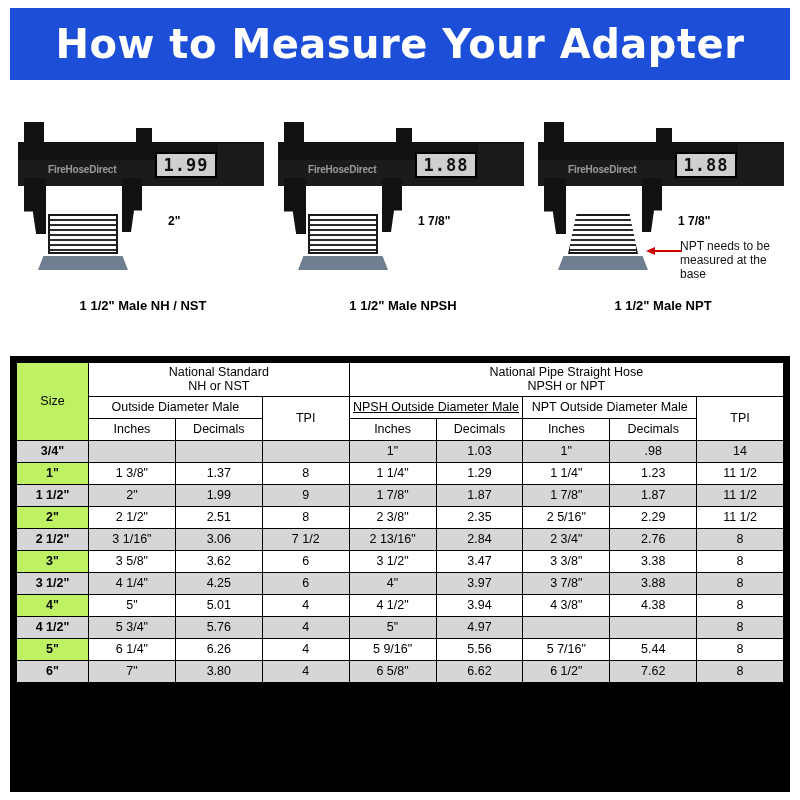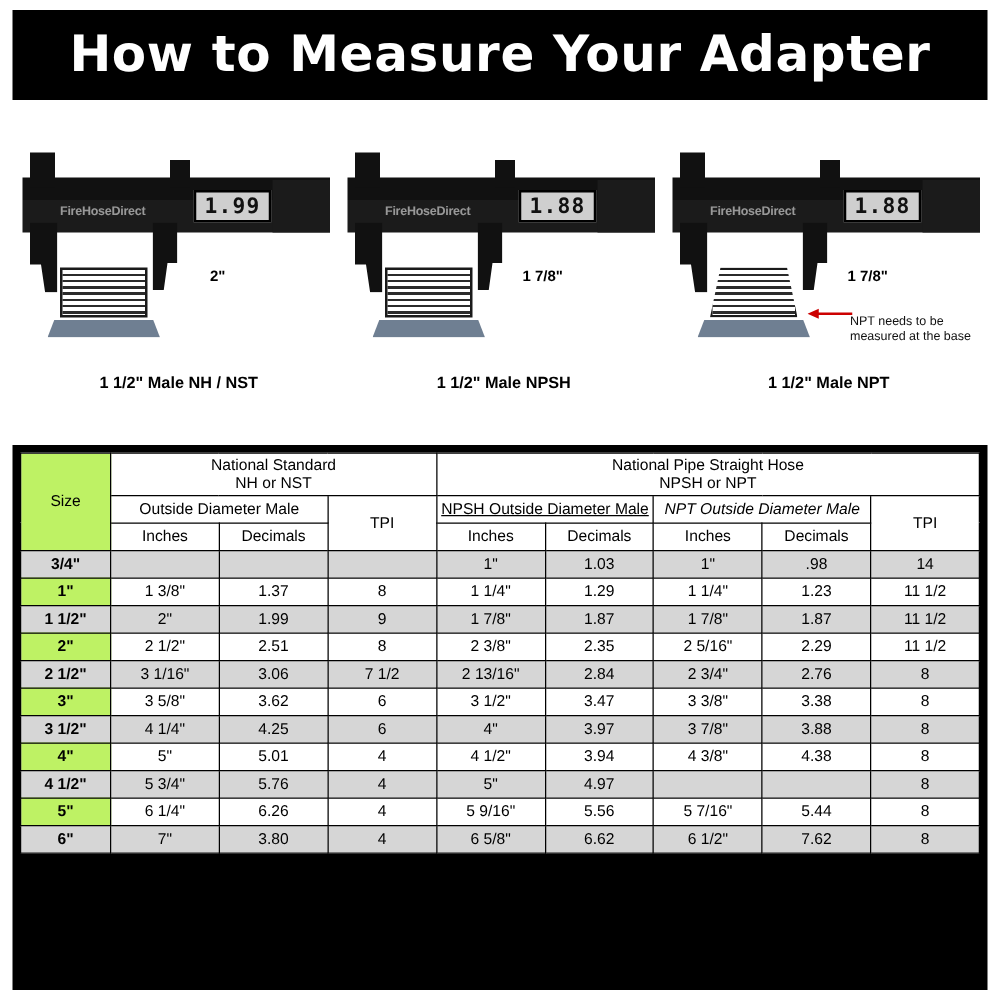--- a/index.html
+++ b/index.html
@@ -19,21 +19,21 @@
     overflow: hidden;
   }
 
   
   .title-banner {
     position: absolute;
     left: 10px;
     top: 8px;
     width: 780px;
     height: 72px;
-    background: #000000;
+    background: #1d4ed8;
     display: flex;
     align-items: center;
     justify-content: center;
   }
   .title-banner .title-text {
     color: #ffffff;
     font-size: 40px;
     font-weight: bold;
     letter-spacing: 0.5px;
     font-family: "DejaVu Sans", sans-serif;
@@ -190,23 +190,23 @@
     top: 176px;
     width: 250px;
     text-align: center;
     font-size: 13px;
     font-weight: bold;
     color: #000;
   }
   .npt-note {
     position: absolute;
     left: 142px;
-    top: 130px;
+    top: 118px;
     width: 112px;
-    font-size: 10px;
+    font-size: 12px;
     color: #111;
     line-height: 1.15;
   }
   .npt-arrow {
     position: absolute;
     left: 108px;
     top: 124px;
     width: 36px;
     height: 10px;
   }
@@ -402,21 +402,21 @@
             National Standard<br>NH or NST
           </th>
           <th colspan="5" class="grp-head">
             National Pipe Straight Hose<br>NPSH or NPT
           </th>
         </tr>
         <tr>
           <th colspan="2" style="width:176px;">Outside Diameter Male</th>
           <th rowspan="2" style="width:56px;">TPI</th>
           <th colspan="2" style="width:198px;text-decoration:underline;">NPSH Outside Diameter Male</th>
-          <th colspan="2" style="width:198px;font-style:italic;">NPT Outside Diameter Male</th>
+          <th colspan="2" style="width:198px;">NPT Outside Diameter Male</th>
           <th rowspan="2" style="width:64px;">TPI</th>
         </tr>
         <tr>
           <th style="width:80px;">Inches</th>
           <th style="width:96px;">Decimals</th>
           <th style="width:90px;">Inches</th>
           <th style="width:108px;">Decimals</th>
           <th style="width:90px;">Inches</th>
           <th style="width:108px;">Decimals</th>
         </tr>

